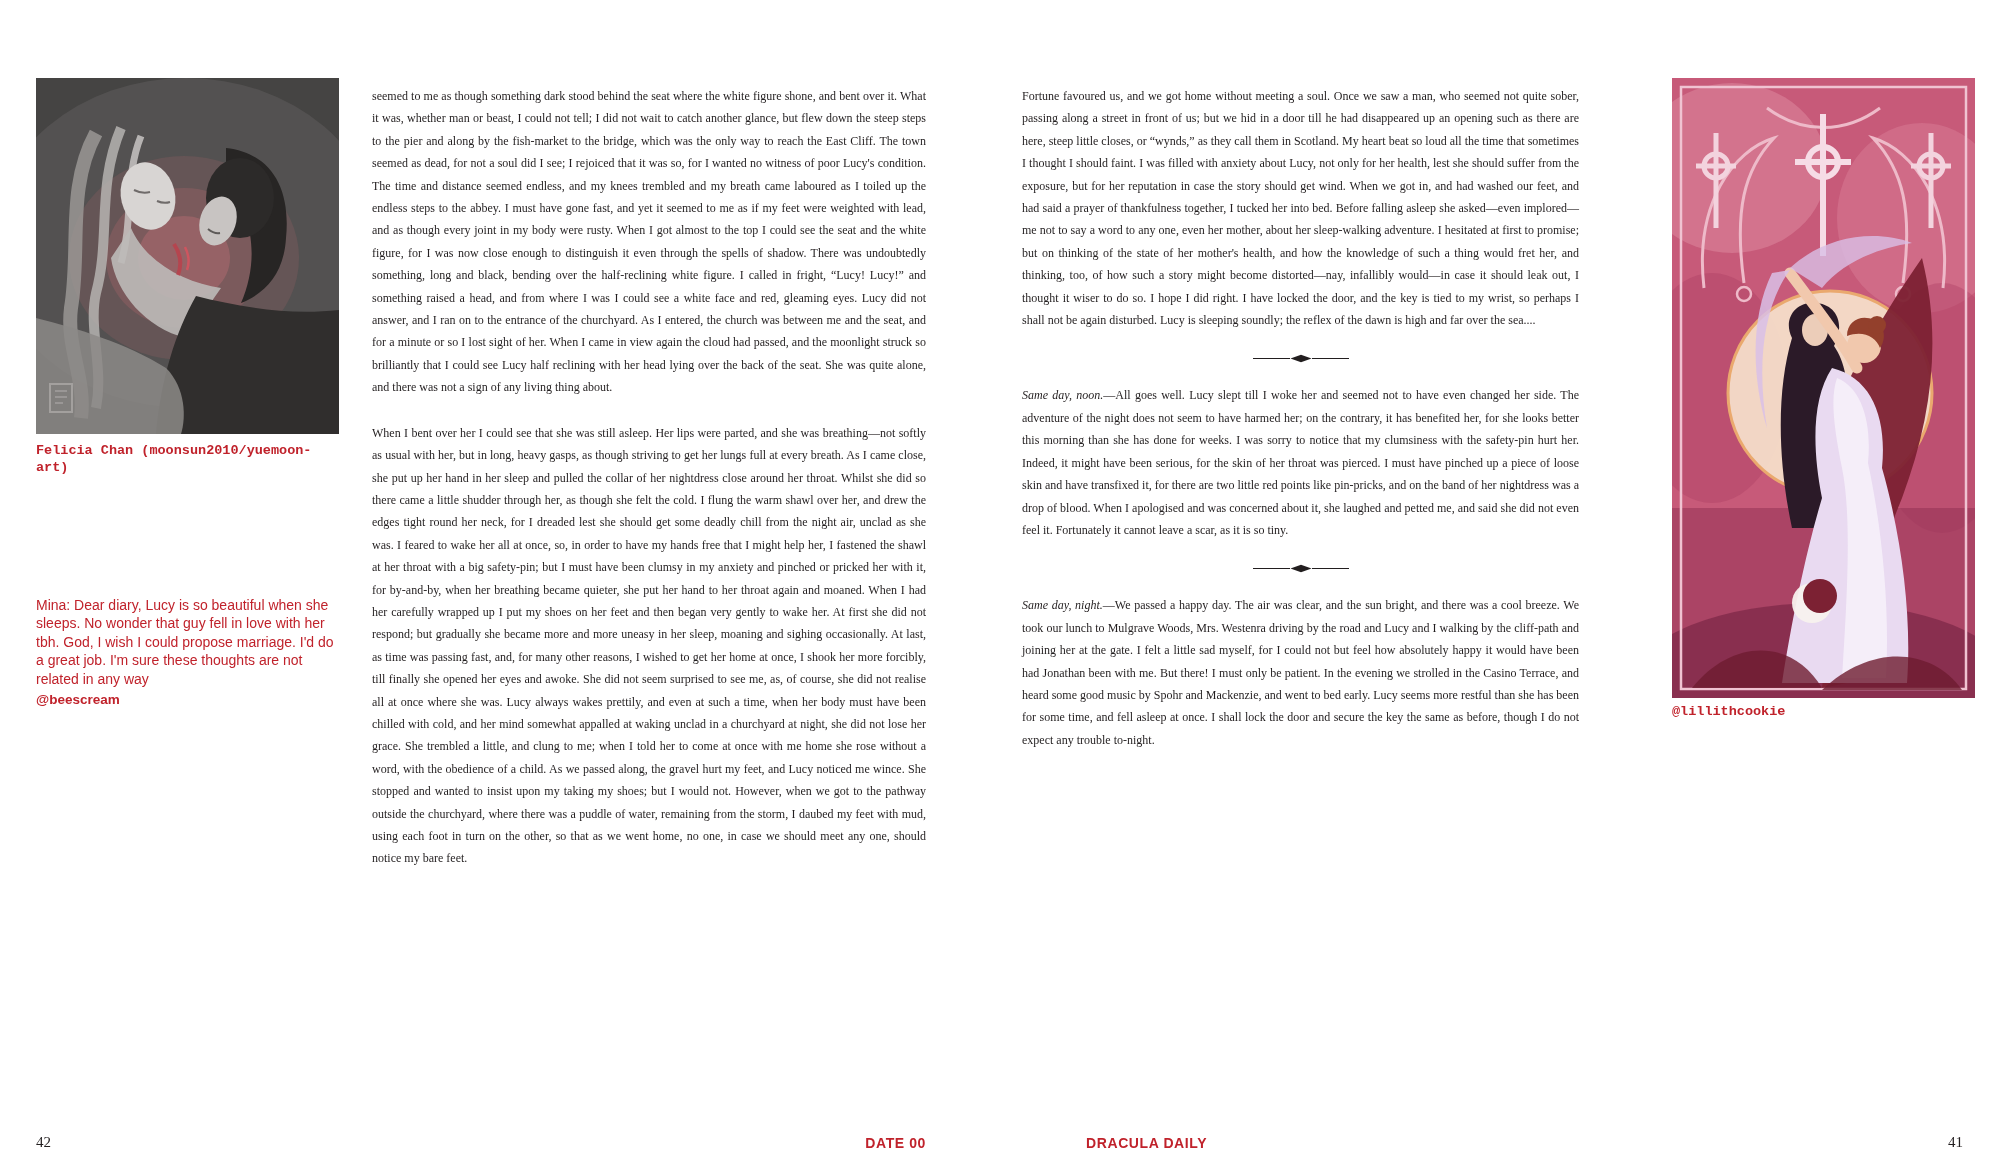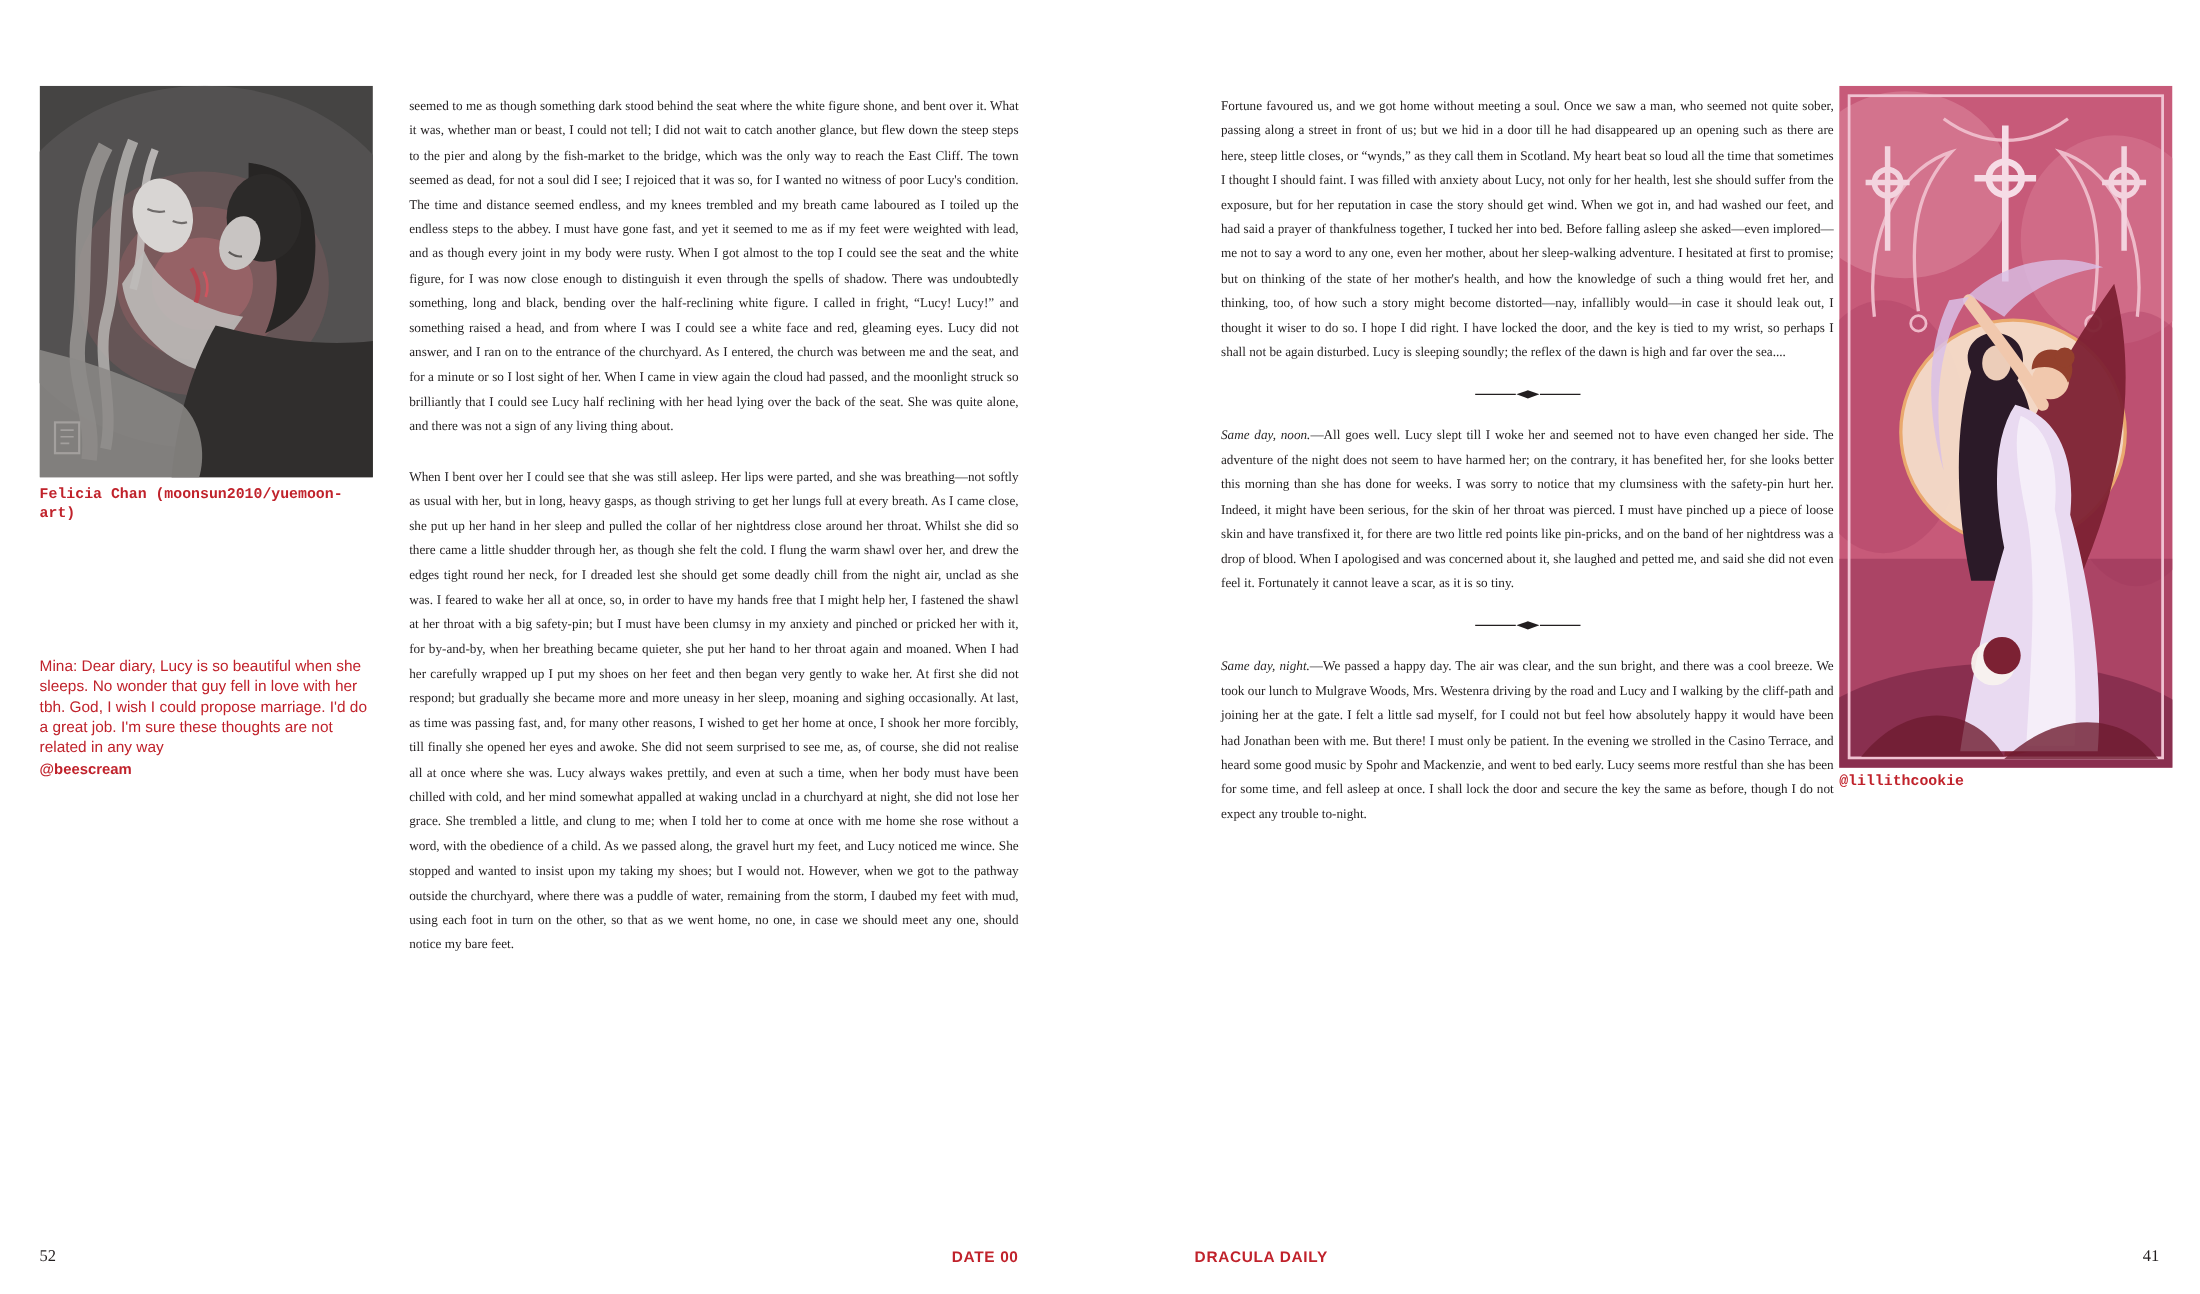--- a/index.html
+++ b/index.html
@@ -106,21 +106,21 @@
 <div class="abs" style="left:36px;top:596px;width:302px;">
   <div class="commentary-text">Mina: Dear diary, Lucy is so beautiful when she sleeps. No wonder that guy fell in love with her tbh. God, I wish I could propose marriage. I'd do a great job. I'm sure these thoughts are not related in any way</div>
   <div class="commentary-handle">@beescream</div>
 </div>
 
 <div class="abs journal-col" style="left:372px;top:70px;width:554px;">
   <p>seemed to me as though something dark stood behind the seat where the white figure shone, and bent over it. What it was, whether man or beast, I could not tell; I did not wait to catch another glance, but flew down the steep steps to the pier and along by the fish-market to the bridge, which was the only way to reach the East Cliff. The town seemed as dead, for not a soul did I see; I rejoiced that it was so, for I wanted no witness of poor Lucy's condition. The time and distance seemed endless, and my knees trembled and my breath came laboured as I toiled up the endless steps to the abbey. I must have gone fast, and yet it seemed to me as if my feet were weighted with lead, and as though every joint in my body were rusty. When I got almost to the top I could see the seat and the white figure, for I was now close enough to distinguish it even through the spells of shadow. There was undoubtedly something, long and black, bending over the half-reclining white figure. I called in fright, “Lucy! Lucy!” and something raised a head, and from where I was I could see a white face and red, gleaming eyes. Lucy did not answer, and I ran on to the entrance of the churchyard. As I entered, the church was between me and the seat, and for a minute or so I lost sight of her. When I came in view again the cloud had passed, and the moonlight struck so brilliantly that I could see Lucy half reclining with her head lying over the back of the seat. She was quite alone, and there was not a sign of any living thing about.</p>
   <p>When I bent over her I could see that she was still asleep. Her lips were parted, and she was breathing—not softly as usual with her, but in long, heavy gasps, as though striving to get her lungs full at every breath. As I came close, she put up her hand in her sleep and pulled the collar of her nightdress close around her throat. Whilst she did so there came a little shudder through her, as though she felt the cold. I flung the warm shawl over her, and drew the edges tight round her neck, for I dreaded lest she should get some deadly chill from the night air, unclad as she was. I feared to wake her all at once, so, in order to have my hands free that I might help her, I fastened the shawl at her throat with a big safety-pin; but I must have been clumsy in my anxiety and pinched or pricked her with it, for by-and-by, when her breathing became quieter, she put her hand to her throat again and moaned. When I had her carefully wrapped up I put my shoes on her feet and then began very gently to wake her. At first she did not respond; but gradually she became more and more uneasy in her sleep, moaning and sighing occasionally. At last, as time was passing fast, and, for many other reasons, I wished to get her home at once, I shook her more forcibly, till finally she opened her eyes and awoke. She did not seem surprised to see me, as, of course, she did not realise all at once where she was. Lucy always wakes prettily, and even at such a time, when her body must have been chilled with cold, and her mind somewhat appalled at waking unclad in a churchyard at night, she did not lose her grace. She trembled a little, and clung to me; when I told her to come at once with me home she rose without a word, with the obedience of a child. As we passed along, the gravel hurt my feet, and Lucy noticed me wince. She stopped and wanted to insist upon my taking my shoes; but I would not. However, when we got to the pathway outside the churchyard, where there was a puddle of water, remaining from the storm, I daubed my feet with mud, using each foot in turn on the other, so that as we went home, no one, in case we should meet any one, should notice my bare feet.</p>
 </div>
 
-<div class="abs journal-col" style="left:1110px;top:70px;width:557px;">
+<div class="abs journal-col" style="left:1022px;top:70px;width:557px;">
 
   <p><span class="lead-italic"></span><span>Fortune favoured us, and we got home without meeting a soul. Once we saw a man, who seemed not quite sober, passing along a street in front of us; but we hid in a door till he had disappeared up an opening such as there are here, steep little closes, or “wynds,” as they call them in Scotland. My heart beat so loud all the time that sometimes I thought I should faint. I was filled with anxiety about Lucy, not only for her health, lest she should suffer from the exposure, but for her reputation in case the story should get wind. When we got in, and had washed our feet, and had said a prayer of thankfulness together, I tucked her into bed. Before falling asleep she asked—even implored—me not to say a word to any one, even her mother, about her sleep-walking adventure. I hesitated at first to promise; but on thinking of the state of her mother's health, and how the knowledge of such a thing would fret her, and thinking, too, of how such a story might become distorted—nay, infallibly would—in case it should leak out, I thought it wiser to do so. I hope I did right. I have locked the door, and the key is tied to my wrist, so perhaps I shall not be again disturbed. Lucy is sleeping soundly; the reflex of the dawn is high and far over the sea....</span></p>
 
   <div class="divider">
     <svg width="96" height="9" viewBox="0 0 96 9">
       <line x1="0" y1="4.5" x2="37" y2="4.5" stroke="#221e1f" stroke-width="1"></line>
       <line x1="59" y1="4.5" x2="96" y2="4.5" stroke="#221e1f" stroke-width="1"></line>
       <polygon points="48,0.8 58.5,4.5 48,8.2 37.5,4.5" fill="#221e1f"></polygon>
     </svg>
   </div>
@@ -180,21 +180,21 @@
     <circle cx="205" cy="247" r="9" fill="#93402c"></circle>
     <circle cx="140" cy="525" r="20" fill="#f8f2ee" opacity="0.95"></circle>
     <circle cx="148" cy="518" r="17" fill="#7c2133"></circle>
     <path d="M20,610 C60,560 120,560 150,610 Z" fill="#6e1c30" opacity="0.8"></path>
     <path d="M150,612 C200,565 260,570 290,612 Z" fill="#6e1c30" opacity="0.8"></path>
   </svg>
 </figure>
 
 <div class="abs art-credit" style="left:1672px;top:704px;width:303px;">@lillithcookie</div>
 
-<div class="abs page-num" style="left:36px;top:1134px;">52</div>
+<div class="abs page-num" style="left:36px;top:1134px;">42</div>
 
 <div class="abs footer-date-wrap" style="left:372px;top:1134px;width:554px;">
   <span class="footer-label">DATE 00</span>
 </div>
 
 <div class="abs" style="left:1086px;top:1134px;width:557px;">
   <span class="footer-label">DRACULA DAILY</span>
 </div>
 
 <div class="abs page-num" style="right:37px;top:1134px;">41</div>

